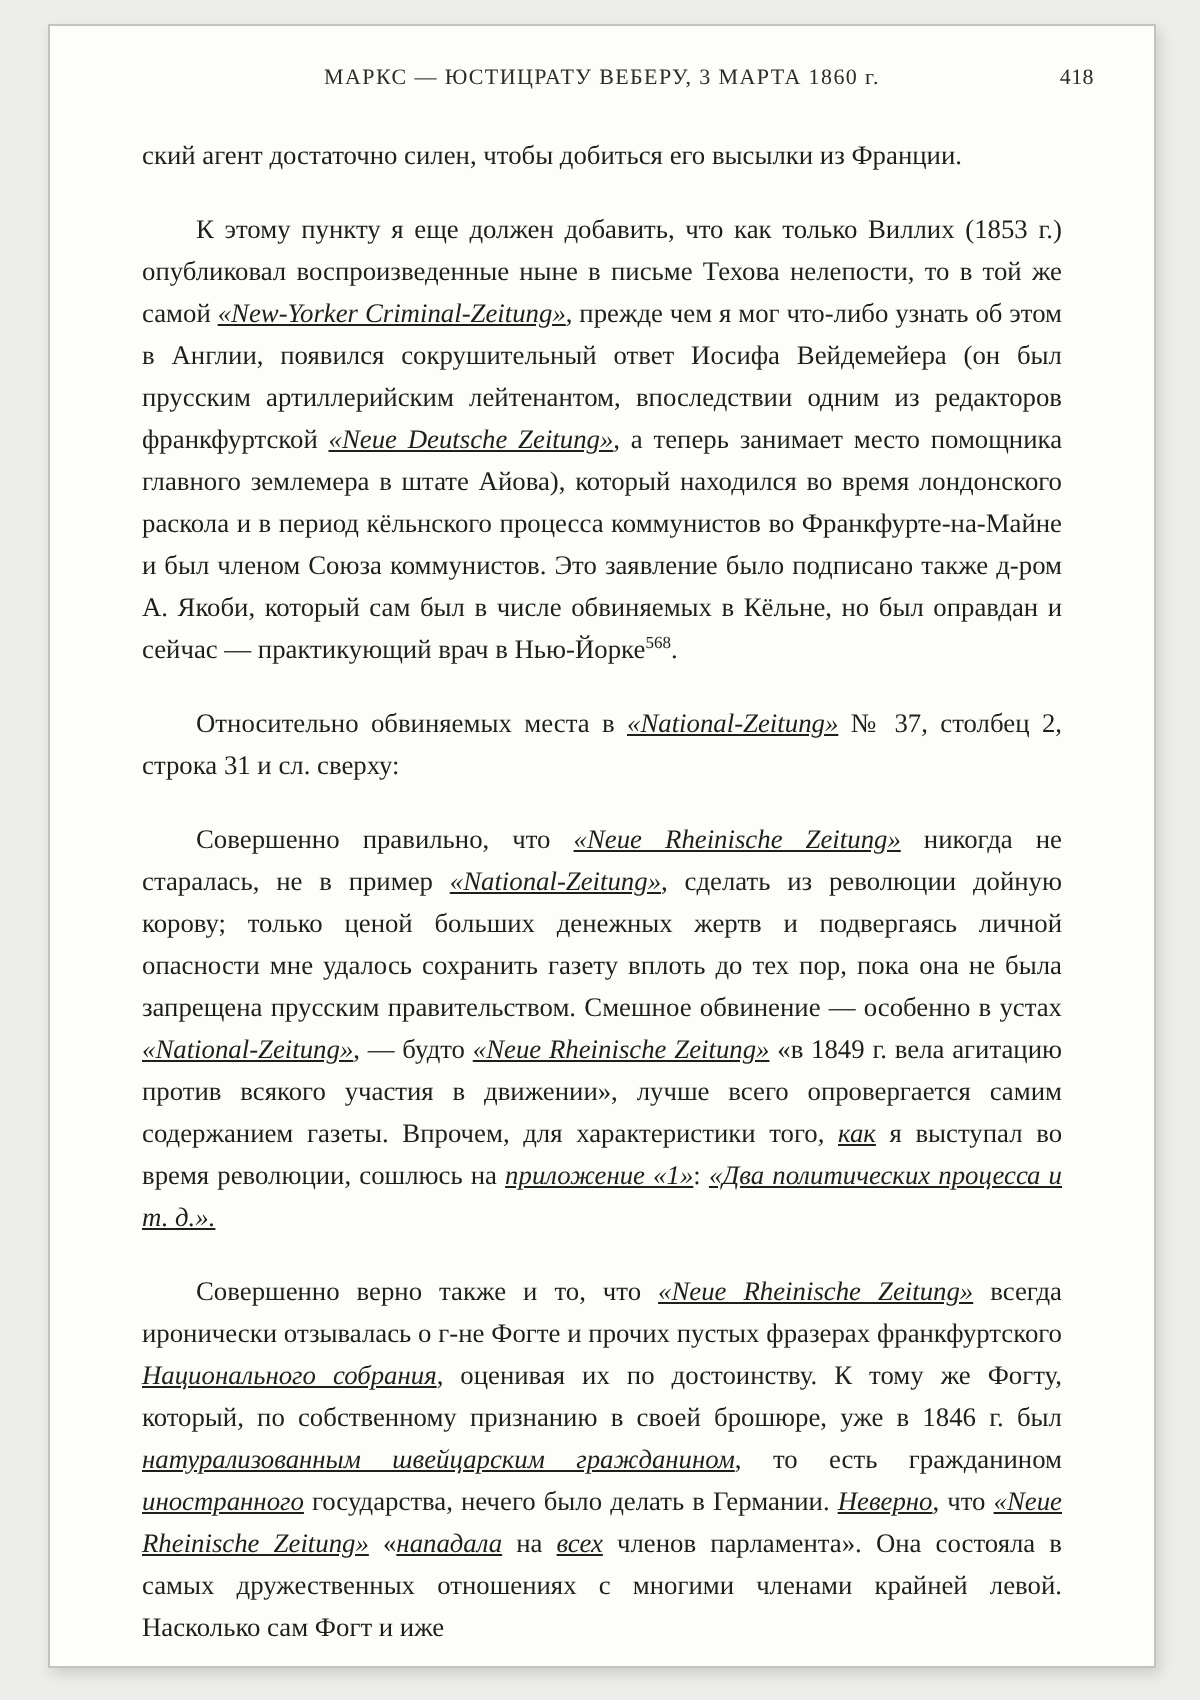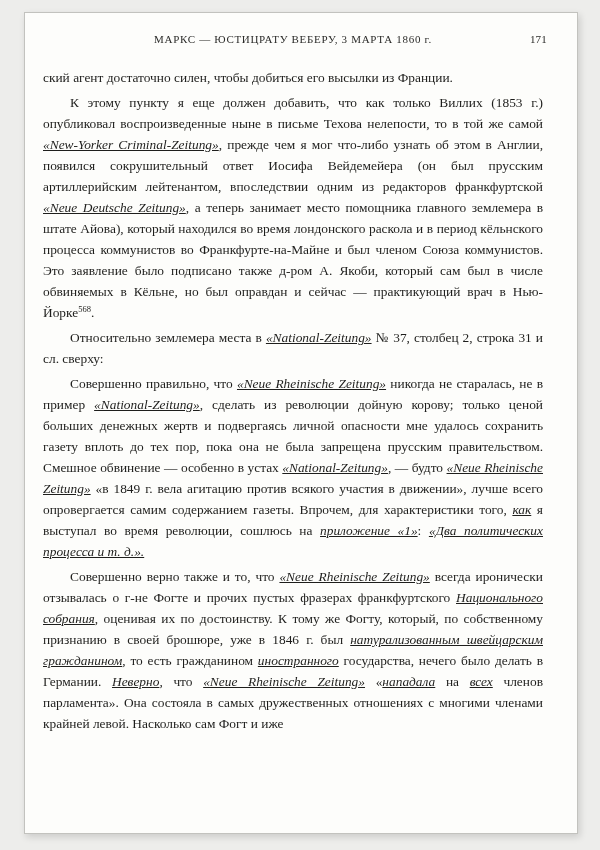--- a/index.html
+++ b/index.html
@@ -10,65 +10,65 @@
     overflow: hidden;
   }
   .canvas { position: relative; width: 600px; height: 850px; }
   .sheet {
     position: absolute; left: 24px; top: 12px;
     width: 554px; height: 822px;
     box-sizing: border-box;
     background: #fdfdfb;
     border: 1px solid #c2c2be;
     box-shadow: 2px 3px 7px rgba(0,0,0,0.14);
-    padding: 20px 30px 26px 14px;
+    padding: 20px 30px 26px 30px;
   }
   .running-head {
     position: relative;
     height: 18px;
     margin-bottom: 16px;
     font-size: 11px;
     letter-spacing: 0.7px;
     color: #2b2b29;
     text-align: center;
   }
   .running-head .page-number {
     position: absolute; right: 0; top: 0;
     letter-spacing: 0.2px;
   }
   .page-body {
     font-size: 13.4px;
     line-height: 21px;
     text-align: justify;
     color: #1e1e1c;
   }
-  p.para { margin: 4px; }
+  p.para { margin: 16px; }
   p.para.indent { text-indent: 27px; }
   p.para.small {
     font-size: 11px;
     line-height: 16px;
     margin: 7px 0 7px 0;
   }
   em { font-style: italic; text-decoration: underline; }
   sup.fn {
     font-size: 8.5px;
     line-height: 0;
     vertical-align: 5px;
   }
 </style>
 </head>
 <body>
 
 <div class="canvas">
   <div class="sheet">
     <div class="running-head">
       <span class="running-title">МАРКС — ЮСТИЦРАТУ ВЕБЕРУ, 3 МАРТА 1860 г.</span>
-      <span class="page-number">171</span>
+      <span class="page-number">418</span>
     </div>
     <div class="page-body" id="page-body">
         <p class="para"><span>ский агент достаточно силен, чтобы добиться его высылки из Франции.</span></p>
         <p class="para indent"><span>К этому пункту я еще должен добавить, что как только Виллих (1853 г.) опубликовал воспроизведенные ныне в письме Техова нелепости, то в той же самой </span><em>«New-Yorker Criminal-Zeitung»</em><span>, прежде чем я мог что-либо узнать об этом в Англии, появился сокрушительный ответ Иосифа Вейдемейера (он был прусским артиллерийским лейтенантом, впоследствии одним из редакторов франкфуртской </span><em>«Neue Deutsche Zeitung»</em><span>, а теперь занимает место помощника главного землемера в штате Айова), который находился во время лондонского раскола и в период кёльнского процесса коммунистов во Франкфурте-на-Майне и был членом Союза коммунистов. Это заявление было подписано также д-ром А. Якоби, который сам был в числе обвиняемых в Кёльне, но был оправдан и сейчас — практикующий врач в Нью-Йорке</span><sup class="fn">568</sup><span>.</span></p>
-        <p class="para indent"><span>Относительно землемера места в </span><em>«National-Zeitung»</em><span> № 37, столбец 2, строка 31 и сл. сверху:</span></p>
+        <p class="para indent"><span>Относительно обвиняемых места в </span><em>«National-Zeitung»</em><span> № 37, столбец 2, строка 31 и сл. сверху:</span></p>
         <p class="para indent"><span>Совершенно правильно, что </span><em>«Neue Rheinische Zeitung»</em><span> никогда не старалась, не в пример </span><em>«National-Zeitung»</em><span>, сделать из революции дойную корову; только ценой больших денежных жертв и подвергаясь личной опасности мне удалось сохранить газету вплоть до тех пор, пока она не была запрещена прусским правительством. Смешное обвинение — особенно в устах </span><em>«National-Zeitung»</em><span>, — будто </span><em>«Neue Rheinische Zeitung»</em><span> «в 1849 г. вела агитацию против всякого участия в движении», лучше всего опровергается самим содержанием газеты. Впрочем, для характеристики того, </span><em>как</em><span> я выступал во время революции, сошлюсь на </span><em>приложение «1»</em><span>: </span><em>«Два политических процесса и т. д.».</em></p>
         <p class="para indent"><span>Совершенно верно также и то, что </span><em>«Neue Rheinische Zeitung»</em><span> всегда иронически отзывалась о г-не Фогте и прочих пустых фразерах франкфуртского </span><em>Национального собрания</em><span>, оценивая их по достоинству. К тому же Фогту, который, по собственному признанию в своей брошюре, уже в 1846 г. был </span><em>натурализованным швейцарским гражданином</em><span>, то есть гражданином </span><em>иностранного</em><span> государства, нечего было делать в Германии. </span><em>Неверно</em><span>, что </span><em>«Neue Rheinische Zeitung»</em><span> «</span><em>нападала</em><span> на </span><em>всех</em><span> членов парламента». Она состояла в самых дружественных отношениях с многими членами крайней левой. Насколько сам Фогт и иже</span></p>
       </div>
   </div>
 </div>
 
 </body></html>

